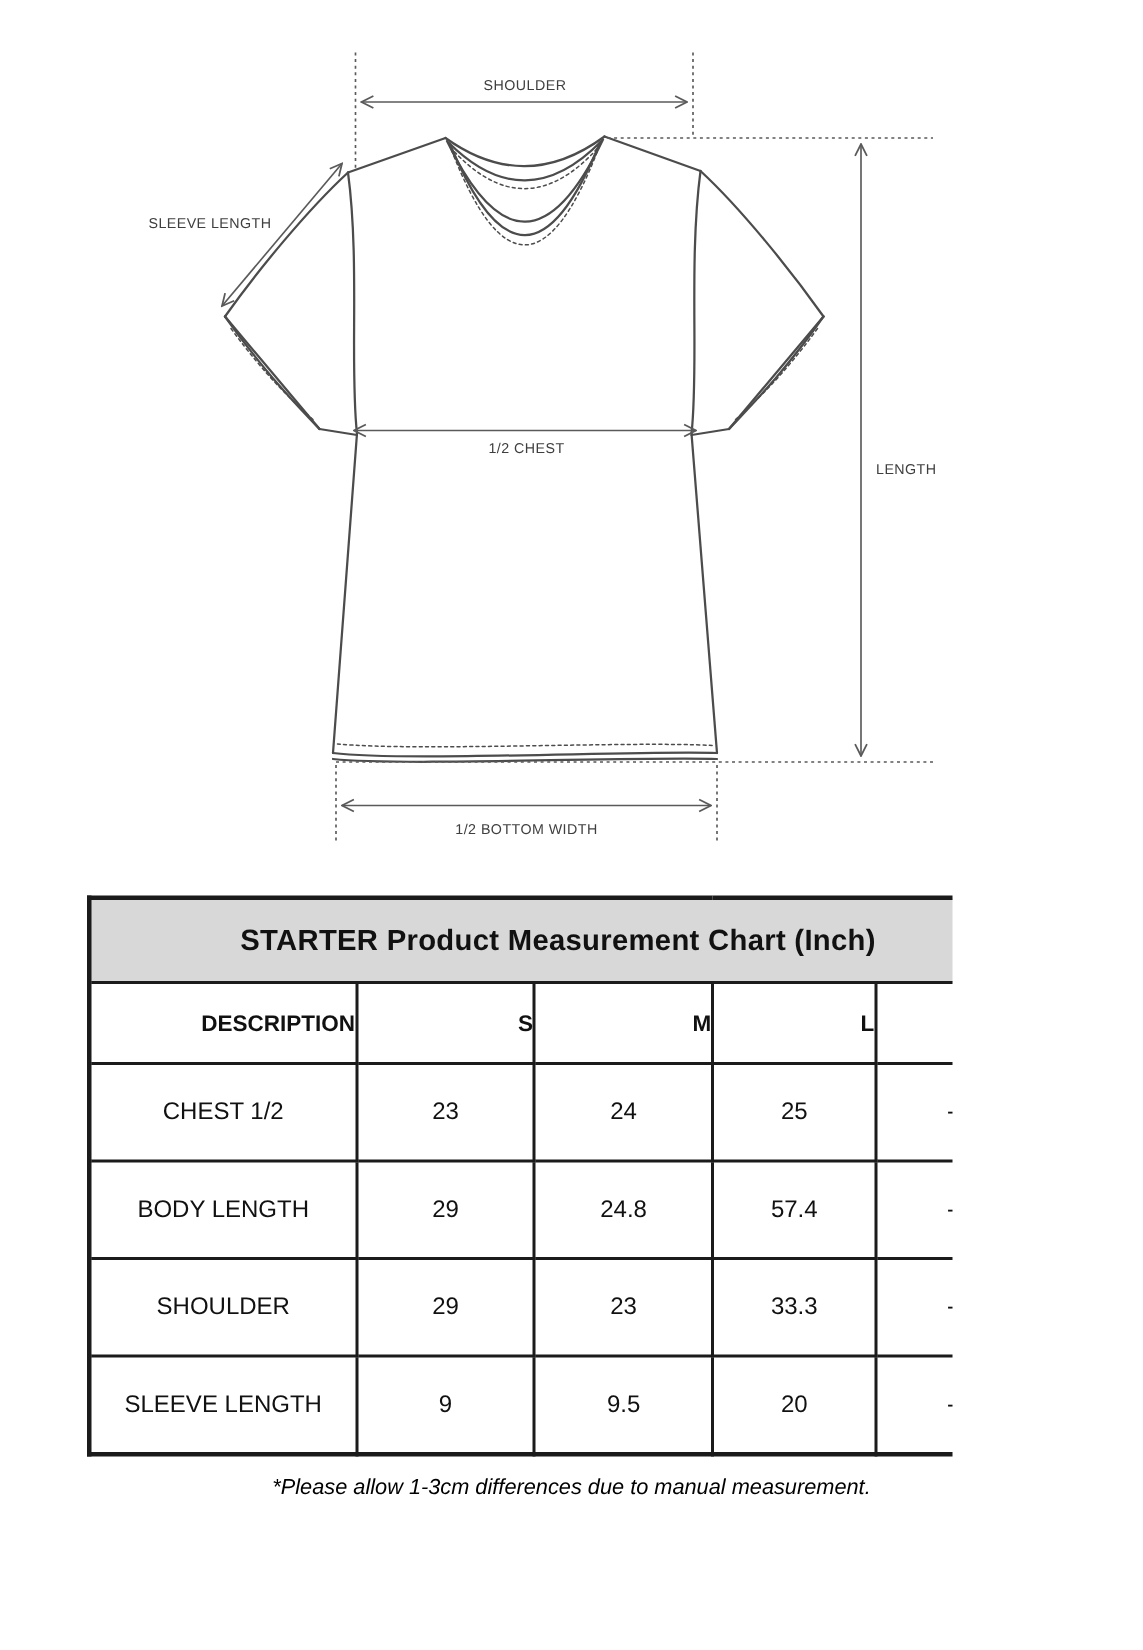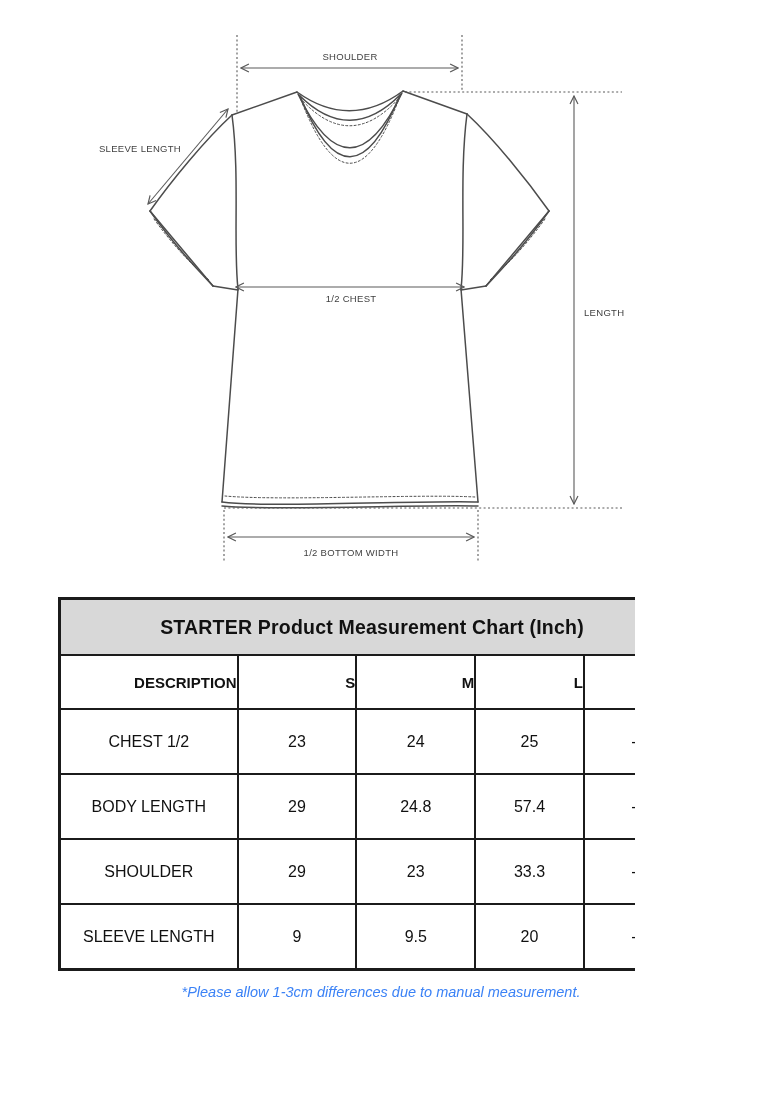--- a/index.html
+++ b/index.html
@@ -62,21 +62,21 @@
     font-size: 16px;
     font-weight: normal;
     margin-top: 36px;
   }
   .footnote {
     margin-top: 13px;
     width: 762px;
     text-align: center;
     font-size: 14.5px;
     font-style: italic;
-    color: #3b82f6;
+    color: #000000;
   }
 </style>
 </head>
 <body>
 
 <div class="page">
 
   <div class="diagram-wrap">
     <svg width="762" height="580" viewBox="0 0 762 580">
       <defs>

